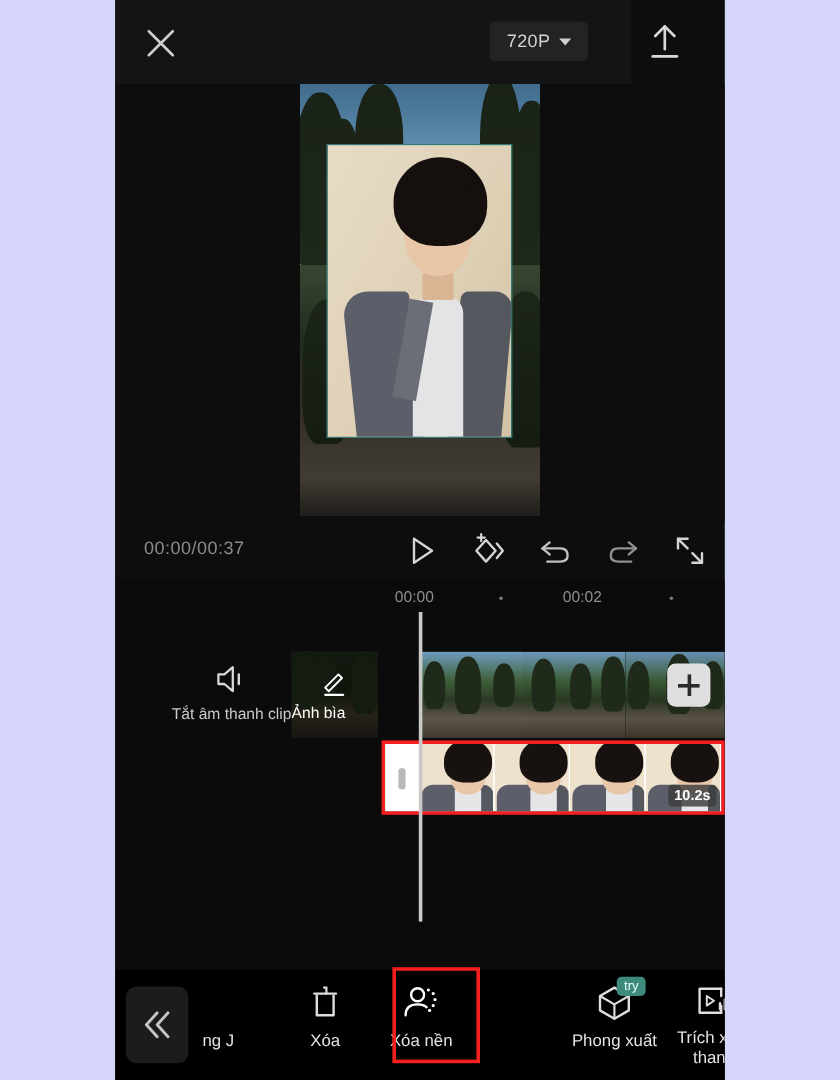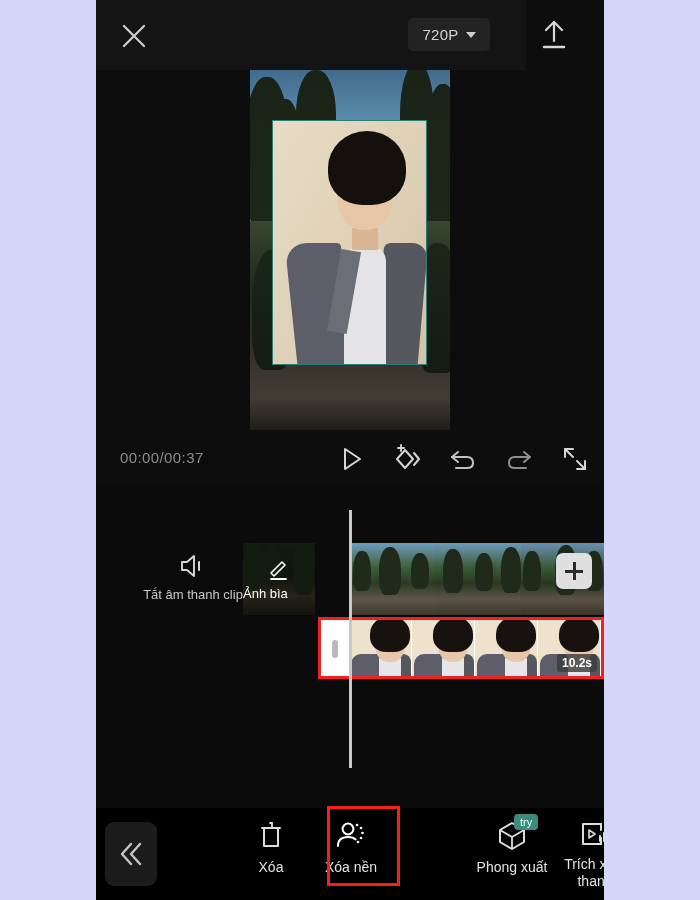--- a/index.html
+++ b/index.html
@@ -376,20 +376,26 @@
       <svg width="34" height="32" viewBox="0 0 34 32">
         <path d="M15 6 L7 6 L7 14" stroke="#d5d5d5" stroke-width="2" fill="none" stroke-linecap="round" stroke-linejoin="round"></path>
         <path d="M19 26 L27 26 L27 18" stroke="#d5d5d5" stroke-width="2" fill="none" stroke-linecap="round" stroke-linejoin="round"></path>
         <path d="M7 6 L15 14 M27 26 L19 18" stroke="#d5d5d5" stroke-width="2" fill="none" stroke-linecap="round"></path>
       </svg>
     </div>
   </div>
 
   <div id="timeline">
 
+    <div id="ruler">
+      <div class="ruler-lbl" style="left:233px;">00:00</div>
+      <div class="ruler-dot" style="left:320px;"></div>
+      <div class="ruler-lbl" style="left:373px;">00:02</div>
+      <div class="ruler-dot" style="left:462px;"></div>
+    </div>
 
     <div id="playhead"></div>
 
     <div id="mute-icon">
       <svg width="30" height="26" viewBox="0 0 30 26">
         <path d="M4 9 L9 9 L16 3 L16 23 L9 17 L4 17 Z" stroke="#d8d8d8" stroke-width="1.9" fill="none" stroke-linejoin="round"></path>
         <path d="M21 9 L21 17" stroke="#d8d8d8" stroke-width="2" stroke-linecap="round"></path>
       </svg>
     </div>
     <div id="mute-label">Tắt âm thanh clip</div>
@@ -480,20 +486,25 @@
 
     <div id="collapse-btn">
       <svg width="52" height="64" viewBox="0 0 52 64">
         <path d="M26 22 L17 32 L26 42" stroke="#c5c5c5" stroke-width="2.4" fill="none" stroke-linecap="round" stroke-linejoin="round"></path>
         <path d="M35 22 L26 32 L35 42" stroke="#c5c5c5" stroke-width="2.4" fill="none" stroke-linecap="round" stroke-linejoin="round"></path>
       </svg>
     </div>
 
     <div id="tools">
 
+      <div class="tool clipped" style="left:-16px;">
+        <div class="ticon"></div>
+        <div class="tlbl">ng
+J</div>
+      </div>
 
       <div class="tool" style="left:73px;">
         <div class="ticon">
           <svg width="30" height="32" viewBox="0 0 30 32">
             <path d="M6 8 L24 8" stroke="#ddd" stroke-width="2" stroke-linecap="round"></path>
             <path d="M14 3 L16 3 L16 8" stroke="#ddd" stroke-width="1.8" fill="none" stroke-linecap="round"></path>
             <path d="M8 9 L8 26 L22 26 L22 9" stroke="#ddd" stroke-width="2" fill="none" stroke-linejoin="round"></path>
           </svg>
         </div>
         <div class="tlbl">Xóa</div>

